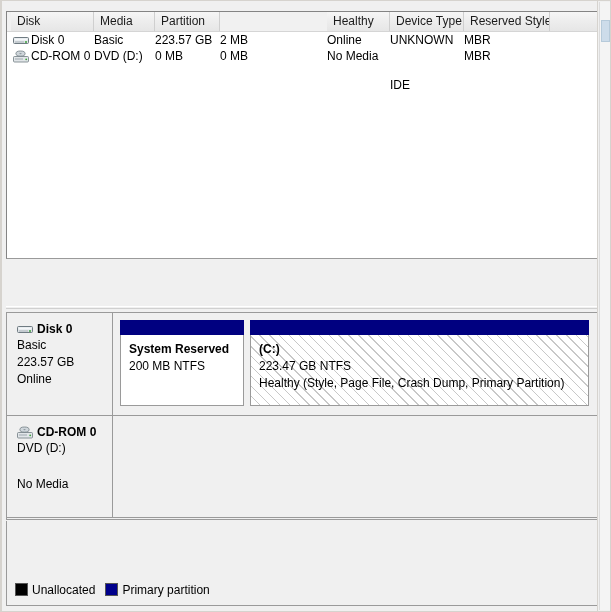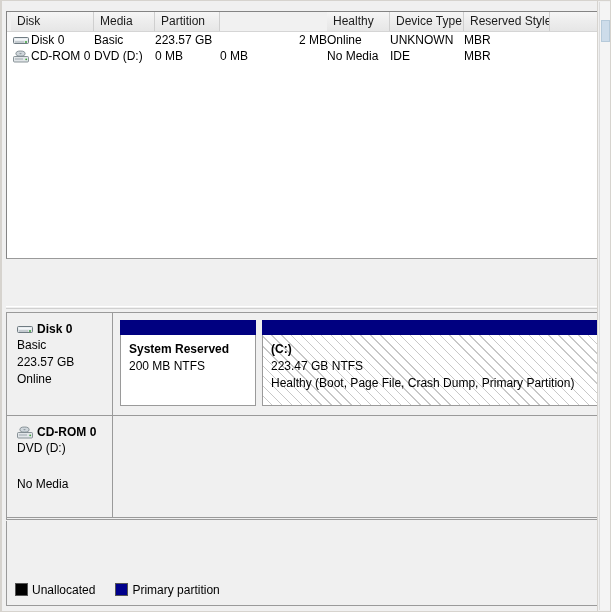--- a/index.html
+++ b/index.html
@@ -269,21 +269,21 @@
   .legend-row {
     position: absolute;
     left: 8px;
     bottom: 8px;
     height: 14px;
     line-height: 14px;
     white-space: nowrap;
   }
   .legend-item {
     display: inline-block;
-    margin-right: 20px;
+    margin-right: 10px;
     white-space: nowrap;
   }
   .legend-swatch {
     display: inline-block;
     width: 13px;
     height: 13px;
     vertical-align: -2px;
     margin-right: 4px;
     border: 1px solid #555;
     box-sizing: border-box;
@@ -346,38 +346,38 @@
     <div class="list-body" id="list-body">
         <div class="lrow">
           <div class="lcell with-icon" style="left: 4px; width: 83px;"><span class="mini-icon"><svg width="16" height="13" viewBox="0 0 16 13">
                 <rect x="0.5" y="3.5" width="15" height="6" rx="1" fill="#dfe3e6" stroke="#6f7b82"></rect>
                 <rect x="1.5" y="4.5" width="13" height="2" fill="#f4f7f9"></rect>
                 <rect x="2" y="7.5" width="9" height="1" fill="#aab4ba"></rect>
                 <circle cx="13" cy="8" r="1" fill="#3aa13a"></circle>
               </svg></span><span>Disk 0</span></div>
           <div class="lcell" style="left: 87px; width: 61px;">Basic</div>
           <div class="lcell" style="left: 148px; width: 65px;">223.57 GB</div>
-          <div class="lcell" style="left: 213px; width: 107px; text-align: right;">2 MB</div>
+          <div class="lcell" style="left: 213px; width: 107px;">2 MB</div>
           <div class="lcell" style="left: 320px; width: 63px;">Online</div>
           <div class="lcell" style="left: 383px; width: 74px;">UNKNOWN</div>
           <div class="lcell" style="left: 457px; width: 86px;">MBR</div>
         </div>
         <div class="lrow">
           <div class="lcell with-icon" style="left: 4px; width: 83px;"><span class="mini-icon"><svg width="16" height="13" viewBox="0 0 16 13">
                 <ellipse cx="7.5" cy="3.6" rx="4.6" ry="2.6" fill="#cfd6db" stroke="#6f7b82" stroke-width="0.8"></ellipse>
                 <ellipse cx="7.5" cy="3.6" rx="1.2" ry="0.7" fill="#8d979e"></ellipse>
                 <rect x="0.5" y="6.5" width="15" height="5.5" rx="1" fill="#e2e6e9" stroke="#6f7b82" stroke-width="0.8"></rect>
                 <rect x="2" y="8.4" width="8" height="1.2" fill="#aab4ba"></rect>
                 <circle cx="13.2" cy="9.3" r="0.9" fill="#3aa13a"></circle>
               </svg></span><span>CD-ROM 0</span></div>
           <div class="lcell" style="left: 87px; width: 61px;">DVD (D:)</div>
           <div class="lcell" style="left: 148px; width: 65px;">0 MB</div>
           <div class="lcell" style="left: 213px; width: 107px;">0 MB</div>
           <div class="lcell" style="left: 320px; width: 63px;">No Media</div>
-          <div class="lcell" style="left: 383px; width: 74px;">IDE</div>
+          <div class="lcell" style="left: 383px; width: 74px; margin-top: 29px;">IDE</div>
           <div class="lcell" style="left: 457px; width: 86px;">MBR</div>
         </div>
       </div>
   </div>
 
   <div class="splitter">
     <div class="grip"></div>
   </div>
 
   <div class="bottom-pane" id="graphical-view">
@@ -387,27 +387,27 @@
                 <rect x="0.5" y="3.5" width="15" height="6" rx="1" fill="#dfe3e6" stroke="#6f7b82"></rect>
                 <rect x="1.5" y="4.5" width="13" height="2" fill="#f4f7f9"></rect>
                 <rect x="2" y="7.5" width="9" height="1" fill="#aab4ba"></rect>
                 <circle cx="13" cy="8" r="1" fill="#3aa13a"></circle>
               </svg></span><span>Disk 0</span></div>
           <div class="sub">Basic</div>
           <div class="sub">223.57 GB</div>
           <div class="sub">Online</div>
         </div>
         <div class="disk-graphic">
-          <div class="part-strip"><div class="partition" style="width: 136px;"><div class="cap" style="background: rgb(0, 0, 128);"></div><div class="body">
+          <div class="part-strip"><div class="partition" style="width: 124px;"><div class="cap" style="background: rgb(0, 0, 128);"></div><div class="body">
                 <div class="line bold">System Reserved</div>
                 <div class="line">200 MB NTFS</div>
               </div></div><div class="partition" style="width: 339px;"><div class="cap" style="background: rgb(0, 0, 128);"></div><div class="body hatched">
                 <div class="line bold">(C:)</div>
                 <div class="line">223.47 GB NTFS</div>
-                <div class="line">Healthy (Boot, Page File, Crash Dump, Primary Partition)</div>
+                <div class="line">Healthy (Style, Page File, Crash Dump, Primary Partition)</div>
               </div></div></div>
         </div>
       </div>
       <div class="disk-row r1">
         <div class="disk-info">
           <div class="title-line"><span style="position: absolute; left: 0px; top: 2px; width: 16px; height: 13px;"><svg width="16" height="13" viewBox="0 0 16 13">
                 <ellipse cx="7.5" cy="3.6" rx="4.6" ry="2.6" fill="#cfd6db" stroke="#6f7b82" stroke-width="0.8"></ellipse>
                 <ellipse cx="7.5" cy="3.6" rx="1.2" ry="0.7" fill="#8d979e"></ellipse>
                 <rect x="0.5" y="6.5" width="15" height="5.5" rx="1" fill="#e2e6e9" stroke="#6f7b82" stroke-width="0.8"></rect>
                 <rect x="2" y="8.4" width="8" height="1.2" fill="#aab4ba"></rect>

